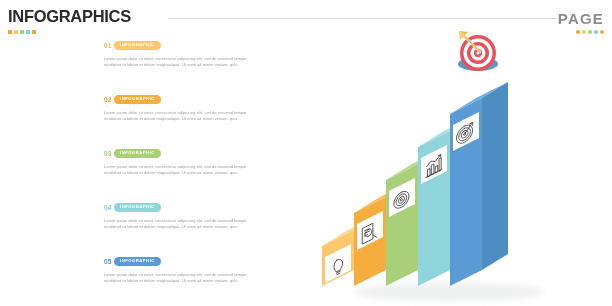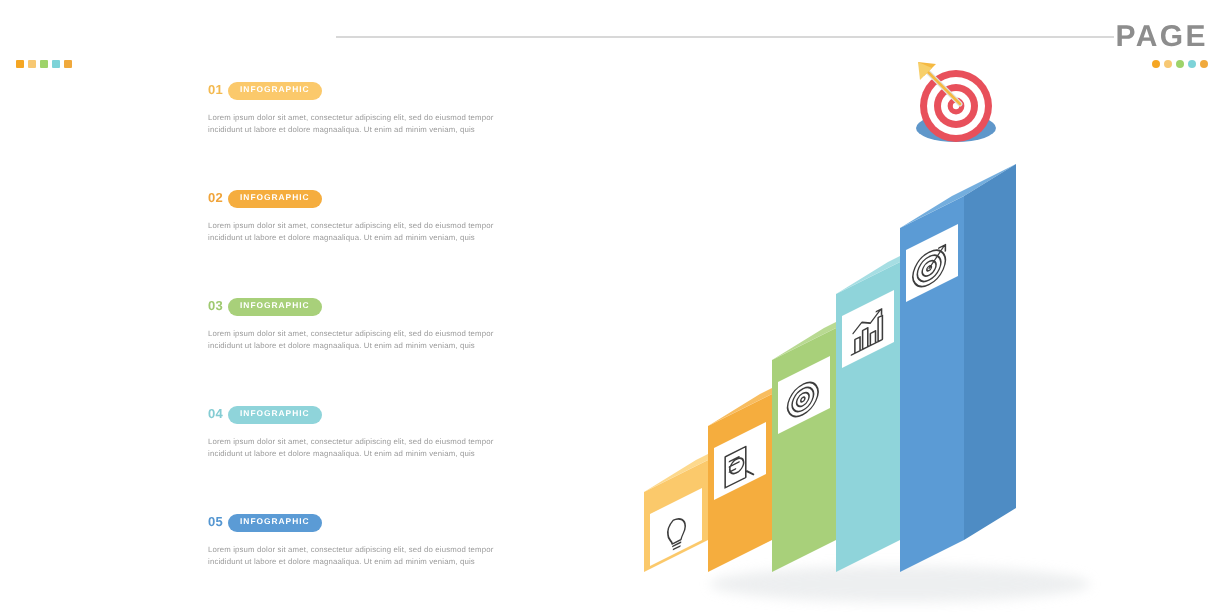--- a/index.html
+++ b/index.html
@@ -62,20 +62,21 @@
   
   .stair { position: absolute; left: 300px; top: 24px; width: 312px; height: 282px; }
   .stair svg { display: block; }
 </style>
 </head>
 <body>
 
 <div id="root">
 
   <div class="header">
+    <div class="hdr-title">INFOGRAPHICS</div>
     <div class="hdr-rule-left"></div>
     <div class="hdr-page">PAGE</div>
     <div class="dotrow left" id="dots-left">
         <div class="dot" style="background: rgb(245, 166, 35);"></div>
         <div class="dot" style="background: rgb(247, 200, 115);"></div>
         <div class="dot" style="background: rgb(158, 211, 106);"></div>
         <div class="dot" style="background: rgb(125, 211, 216);"></div>
         <div class="dot" style="background: rgb(240, 169, 60);"></div>
       </div>
     <div class="dotrow right" id="dots-right">

